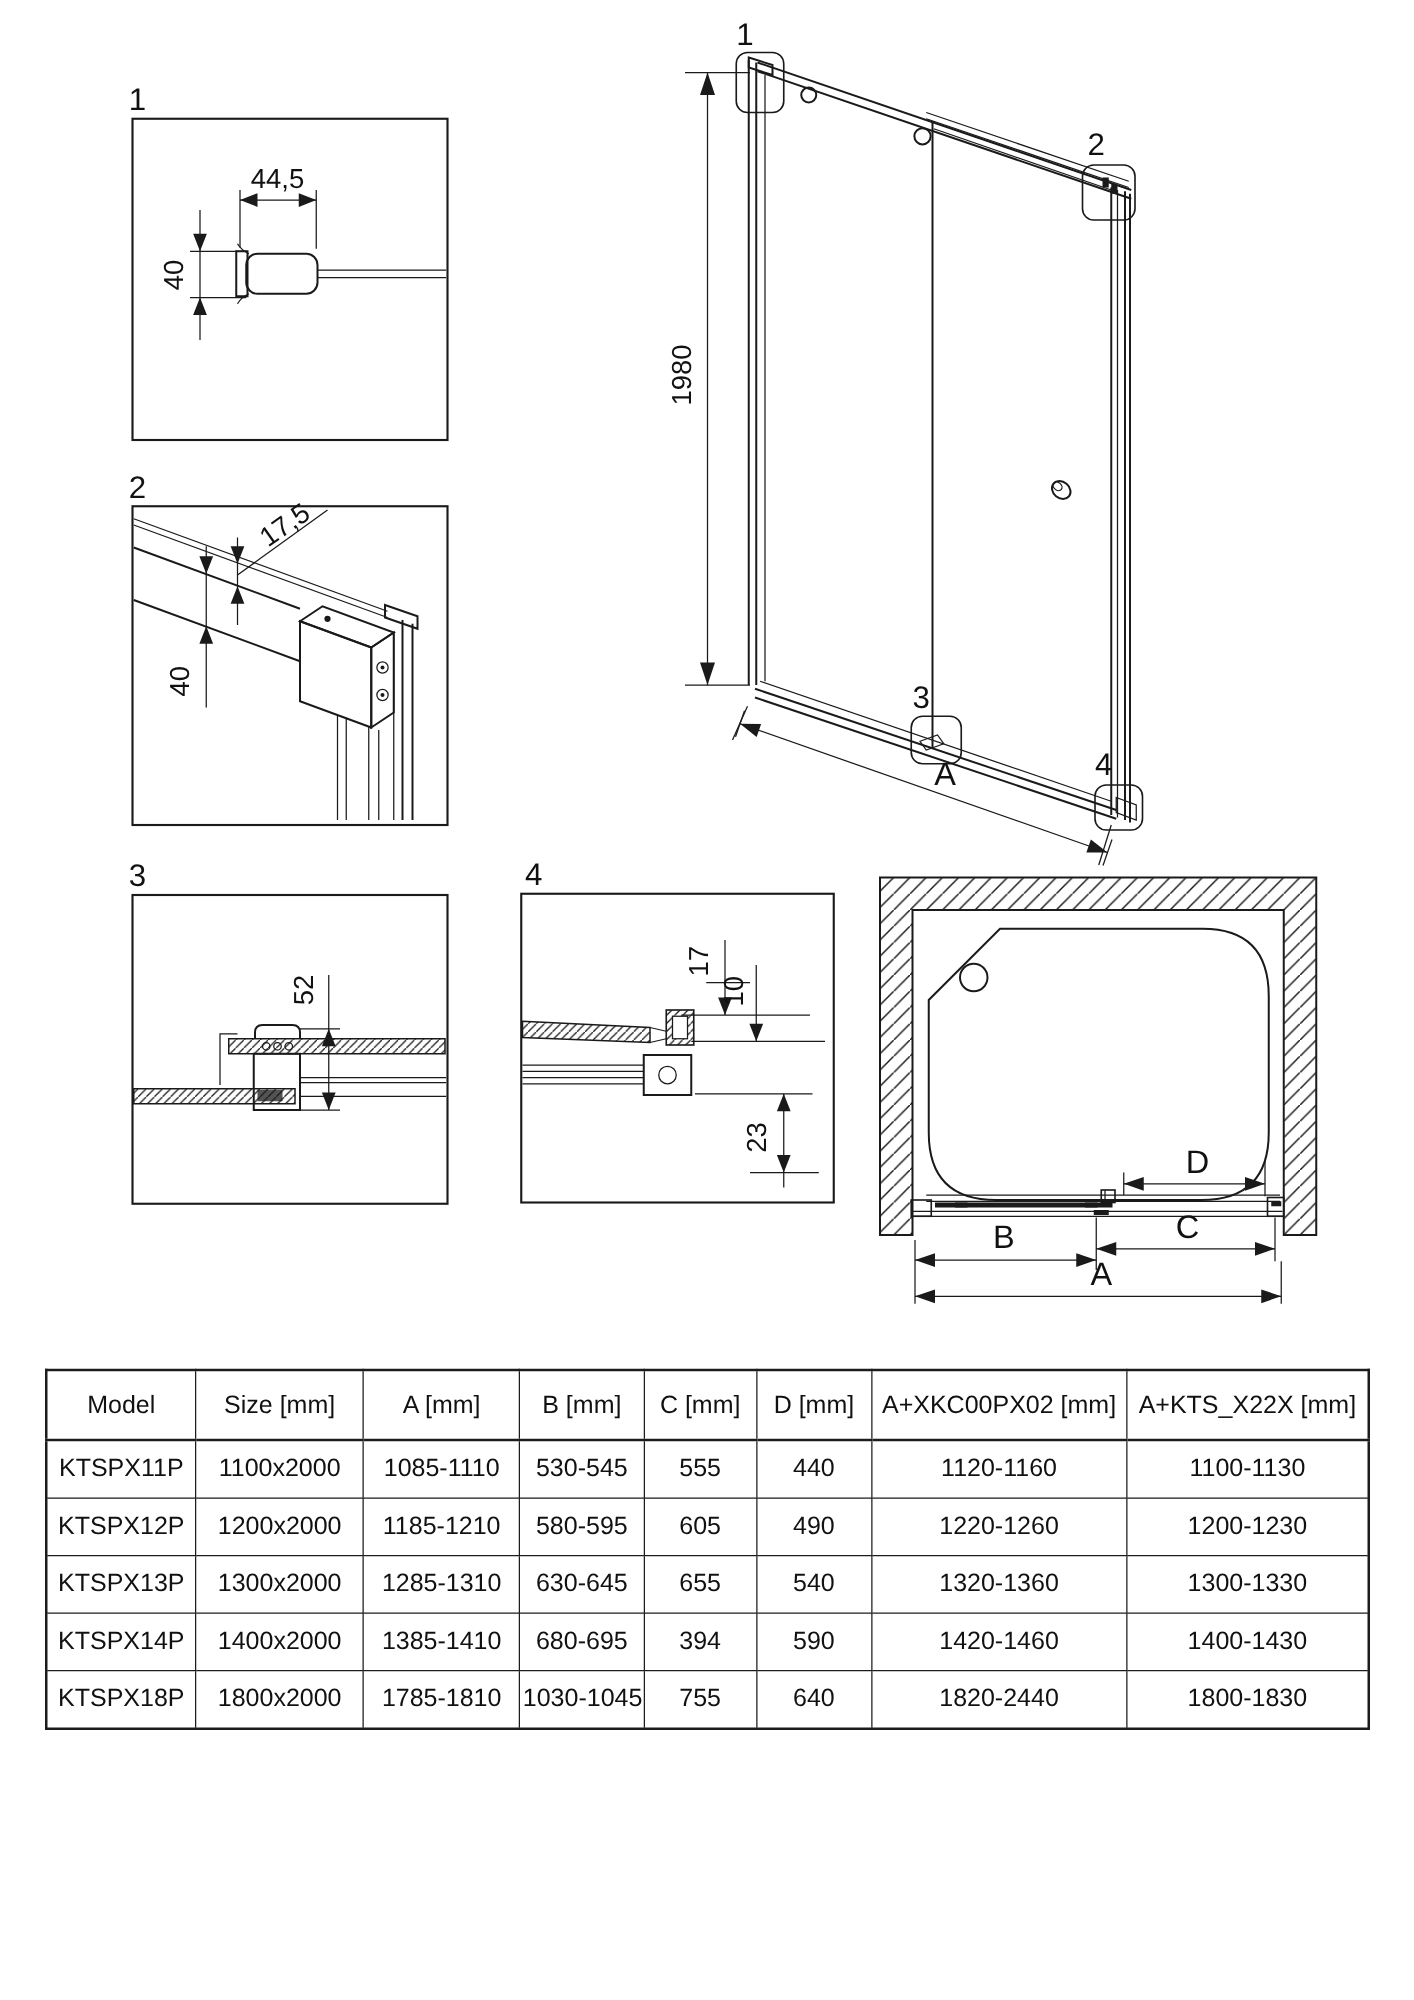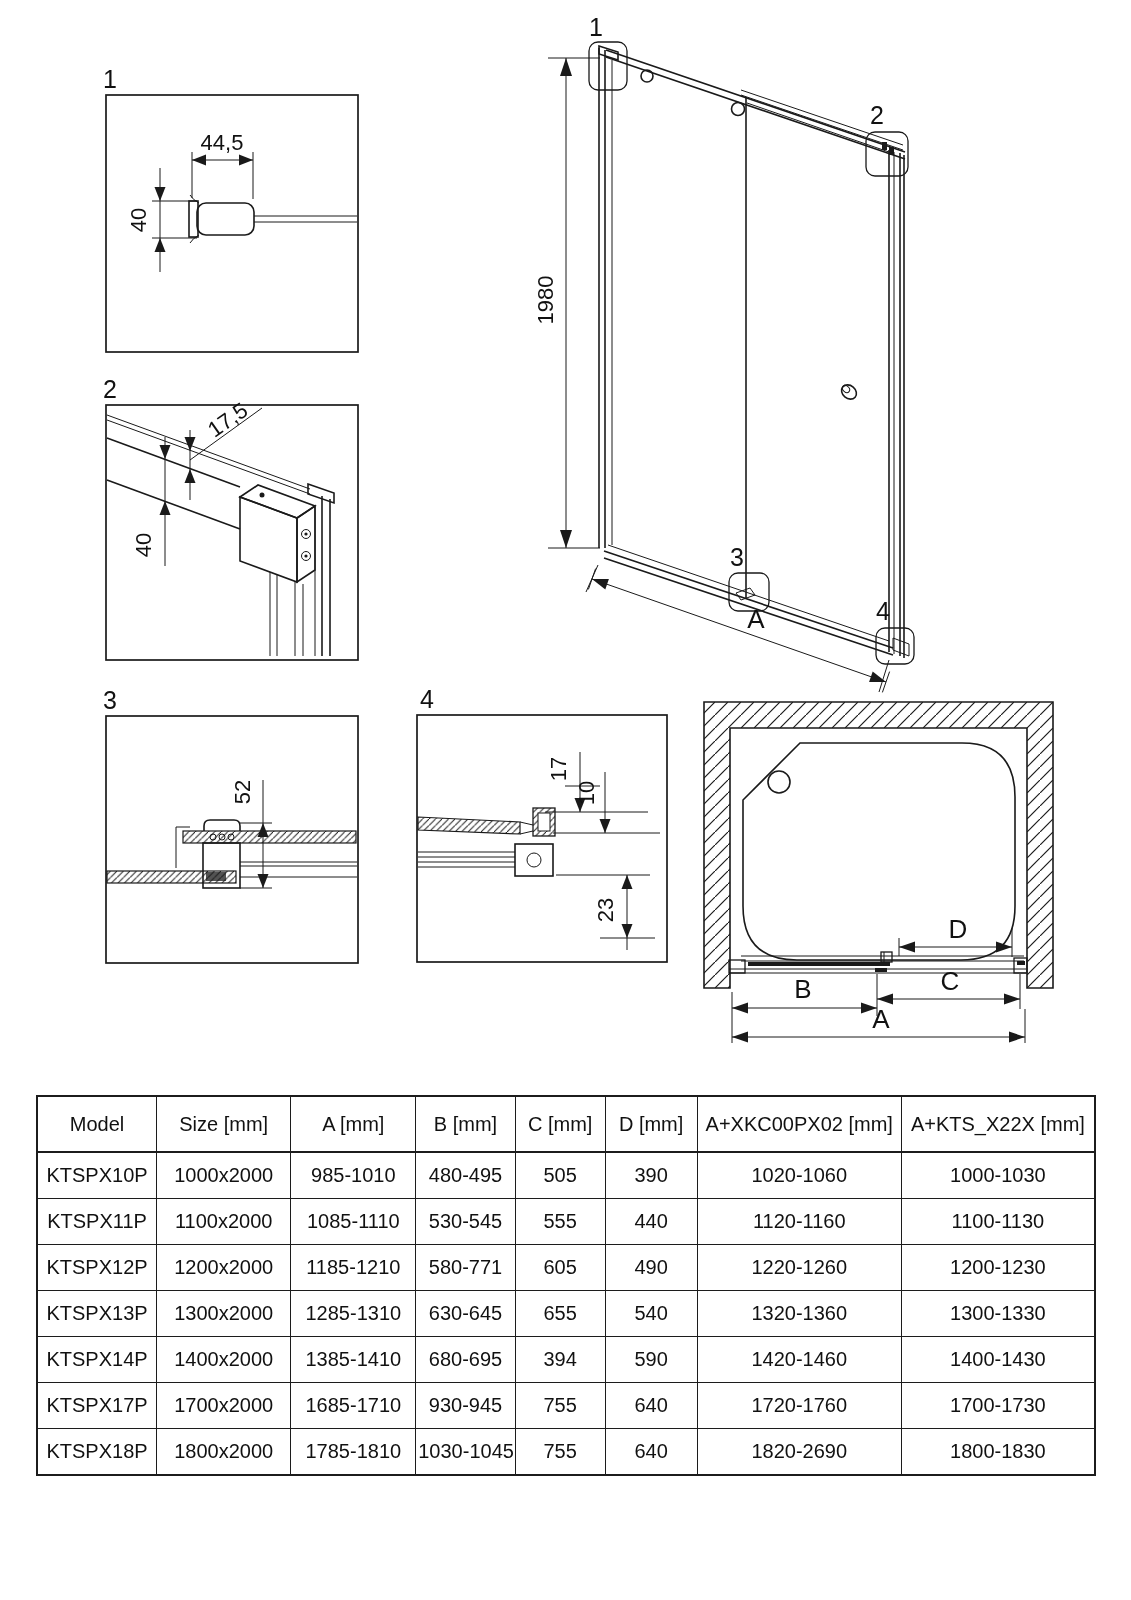--- a/index.html
+++ b/index.html
@@ -302,44 +302,34 @@
         <th>A [mm]</th>
         <th>B [mm]</th>
         <th>C [mm]</th>
         <th>D [mm]</th>
         <th>A+XKC00PX02 [mm]</th>
         <th>A+KTS_X22X [mm]</th>
       </tr>
   </thead>
   <tbody>
       <tr>
-        <td>KTSPX10P</td>
-        <td>1000x2000</td>
-        <td>985-1010</td>
-        <td>480-495</td>
-        <td>505</td>
-        <td>390</td>
-        <td>1020-1060</td>
-        <td>1000-1030</td>
-      </tr>
-      <tr>
         <td>KTSPX11P</td>
         <td>1100x2000</td>
         <td>1085-1110</td>
         <td>530-545</td>
         <td>555</td>
         <td>440</td>
         <td>1120-1160</td>
         <td>1100-1130</td>
       </tr>
       <tr>
         <td>KTSPX12P</td>
         <td>1200x2000</td>
         <td>1185-1210</td>
-        <td>580-771</td>
+        <td>580-595</td>
         <td>605</td>
         <td>490</td>
         <td>1220-1260</td>
         <td>1200-1230</td>
       </tr>
       <tr>
         <td>KTSPX13P</td>
         <td>1300x2000</td>
         <td>1285-1310</td>
         <td>630-645</td>
@@ -352,33 +342,23 @@
         <td>KTSPX14P</td>
         <td>1400x2000</td>
         <td>1385-1410</td>
         <td>680-695</td>
         <td>394</td>
         <td>590</td>
         <td>1420-1460</td>
         <td>1400-1430</td>
       </tr>
       <tr>
-        <td>KTSPX17P</td>
-        <td>1700x2000</td>
-        <td>1685-1710</td>
-        <td>930-945</td>
-        <td>755</td>
-        <td>640</td>
-        <td>1720-1760</td>
-        <td>1700-1730</td>
-      </tr>
-      <tr>
         <td>KTSPX18P</td>
         <td>1800x2000</td>
         <td>1785-1810</td>
         <td>1030-1045</td>
         <td>755</td>
         <td>640</td>
-        <td>1820-2690</td>
+        <td>1820-2440</td>
         <td>1800-1830</td>
       </tr>
     </tbody>
 </table>
 
 </body></html>

